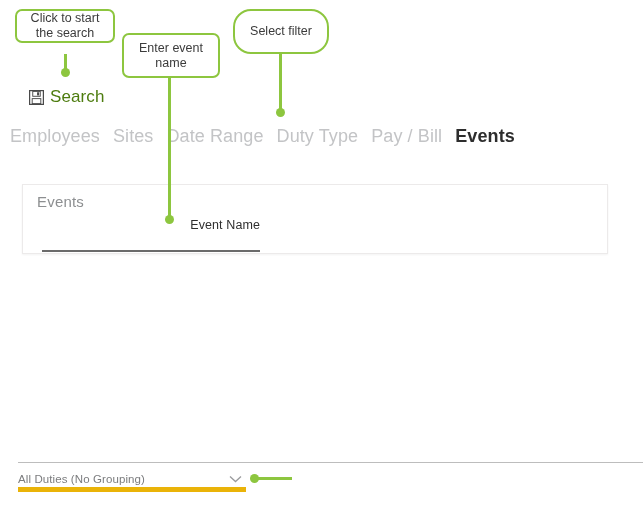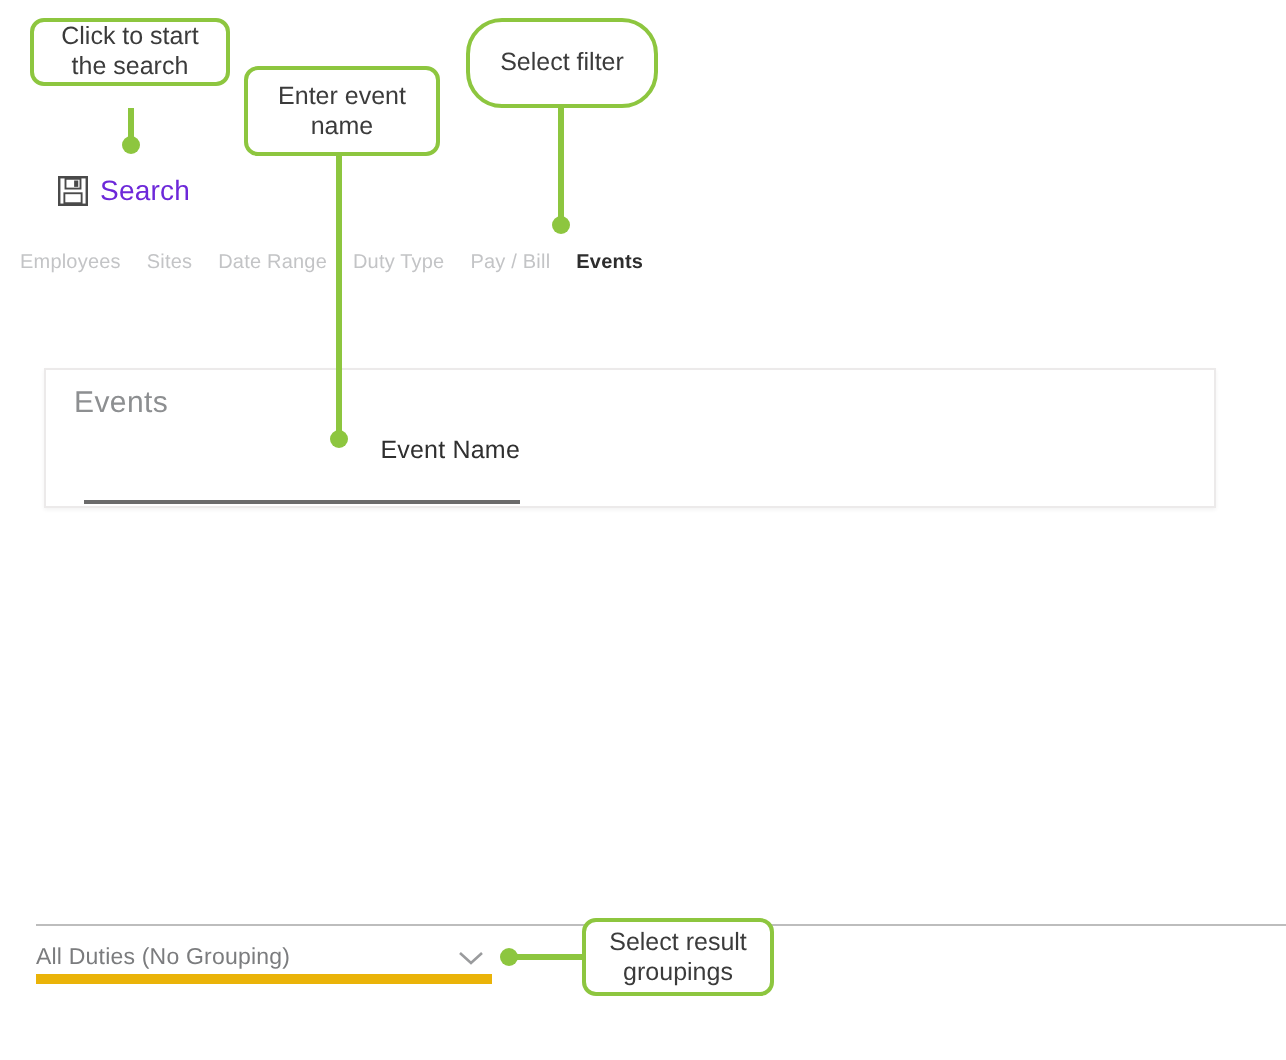--- a/index.html
+++ b/index.html
@@ -67,37 +67,37 @@
     display: flex;
     align-items: center;
     gap: 6px;
   }
   .floppy {
     width: 15px;
     height: 15px;
     display: block;
   }
   .search-label {
-    font-size: 14px;
-    color: #6d28d9;
+    font-size: 17px;
+    color: #4d7c0f;
     letter-spacing: .1px;
   }
 
   
   .tabbar {
     position: absolute;
     left: 10px;
     top: 126px;
     display: flex;
     align-items: baseline;
     gap: 13px;
     z-index: 10;
   }
   .tab {
-    font-size: 10px;
+    font-size: 18px;
     color: #c3c4c6;
     letter-spacing: .1px;
     white-space: nowrap;
   }
   .tab.active {
     color: #2d2d2d;
     font-weight: bold;
   }
 
   
@@ -242,20 +242,14 @@
 
   <div class="grouping-select">
     <span class="grouping-value">All Duties (No Grouping)</span>
     <svg class="chev" viewBox="0 0 13 8">
       <polyline points="1,1.5 6.5,6.5 12,1.5" fill="none" stroke="#9a9b9d" stroke-width="1.3"></polyline>
     </svg>
   </div>
 
   <div class="leader h" style="left:252px; top:477px; width:40px;"></div>
   <div class="leader-dot" style="left:250px; top:474px;"></div>
-  <div class="callout" style="left:291px; top:459px; width:96px; height:39px;">
-    <div>
-      <span>Select result</span>
-      <span>groupings</span>
-    </div>
-  </div>
 
 </div>
 
 </body></html>

